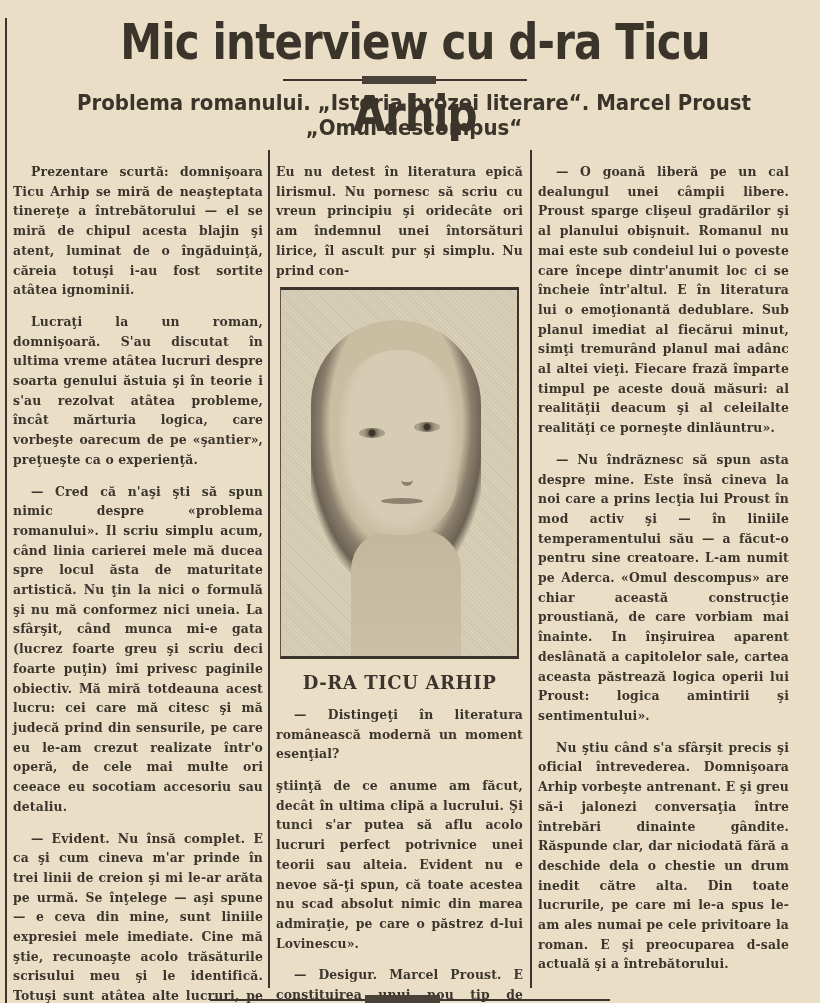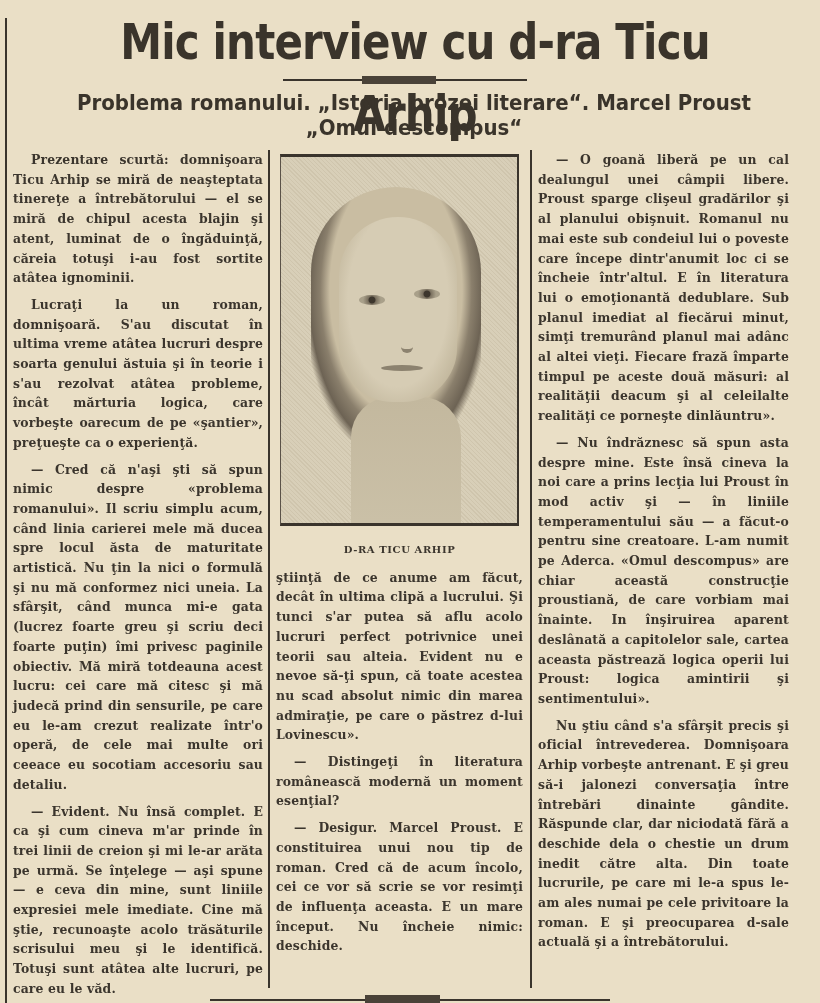--- a/index.html
+++ b/index.html
@@ -27,21 +27,21 @@
     font-size: 22px; line-height: 25px; color: #3a342b;
     transform: scaleX(0.9); transform-origin: center top;
   }
   .col {
     position: absolute; top: 150px;
     font-family: "DejaVu Serif", serif; font-weight: bold;
     font-size: 12.4px; line-height: 19.7px;
     text-align: justify; color: #3b352d;
     letter-spacing: 0.15px;
   }
-  .col p { margin: 0 0 7px 0; text-indent: 18px; }
+  .col p { margin: 12px 0 7px 0; text-indent: 18px; }
   .col-1 { left: 13px; width: 250px; }
   .col-2 { left: 276px; width: 247px; }
   .col-3 { left: 538px; width: 251px; }
   .vdiv { position: absolute; width: 2px; background: #3a342c; }
   .vdiv-1 { left: 268px; top: 150px; height: 838px; }
   .vdiv-2 { left: 530px; top: 150px; height: 838px; }
   .photo-frame {
     position: relative; margin: 4px 0 0 4px; width: 236px; height: 366px;
     border-top: 3px solid #3a342c; border-bottom: 3px solid #3a342c;
     border-left: 1px solid #5a5248; border-right: 2px solid #3a342c;
@@ -58,21 +58,21 @@
     border-radius: 60px 60px 55px 55px;
     background: radial-gradient(ellipse at 50% 45%, #d6ccb4 0 60%, #c4b99f 80%, #b0a58d 100%);
   }
   .eye { position: absolute; width: 26px; height: 10px; border-radius: 50%; background: radial-gradient(circle, #3d362d 0 3px, #7a705f 4px, #a9a08a 9px); }
   .eye-l { left: 78px; top: 138px; }
   .eye-r { left: 133px; top: 132px; }
   .nose { position: absolute; left: 120px; top: 150px; width: 12px; height: 42px; border-bottom: 4px solid #8c826f; border-radius: 0 0 8px 8px; }
   .mouth { position: absolute; left: 100px; top: 208px; width: 42px; height: 6px; border-radius: 50%; background: #8c826f; }
   .neck { position: absolute; left: 70px; top: 240px; width: 110px; height: 140px; background: linear-gradient(#c3b89e, #cbc1a8); border-radius: 40px 40px 0 0; }
   .caption {
-    text-align: center; margin: 14px 0 8px 0; font-size: 10px; letter-spacing: 0.6px;
+    text-align: center; margin: 14px 0 8px 0; font-size: 18px; letter-spacing: 0.6px;
     font-family: "DejaVu Serif", serif; font-weight: bold; text-indent: 0;
   }
   .bottom-rule { position: absolute; left: 210px; top: 999px; width: 400px; height: 2px; background: #3a342c; }
   .bottom-block { position: absolute; left: 365px; top: 995px; width: 75px; height: 8px; background: #4a4238; }
 </style>
 </head>
 <body>
 
 <div class="page">
   <div class="left-rule"></div>
@@ -91,32 +91,33 @@
 
   <div class="col col-1">
     <p>Prezentare scurtă: domnişoara Ticu Arhip se miră de neaşteptata tinereţe a întrebătorului — el se miră de chipul acesta blajin şi atent, luminat de o îngăduinţă, căreia totuşi i-au fost sortite atâtea ignominii.</p>
     <p>Lucraţi la un roman, domnişoară. S'au discutat în ultima vreme atâtea lucruri despre soarta genului ăstuia şi în teorie i s'au rezolvat atâtea probleme, încât mărturia logica, care vorbeşte oarecum de pe «şantier», preţueşte ca o experienţă.</p>
     <p>— Cred că n'aşi şti să spun nimic despre «problema romanului». Il scriu simplu acum, când linia carierei mele mă ducea spre locul ăsta de maturitate artistică. Nu ţin la nici o formulă şi nu mă conformez nici uneia. La sfârşit, când munca mi-e gata (lucrez foarte greu şi scriu deci foarte puţin) îmi privesc paginile obiectiv. Mă miră totdeauna acest lucru: cei care mă citesc şi mă judecă prind din sensurile, pe care eu le-am crezut realizate într'o operă, de cele mai multe ori ceeace eu socotiam accesoriu sau detaliu.</p>
     <p>— Evident. Nu însă complet. E ca şi cum cineva m'ar prinde în trei linii de creion şi mi le-ar arăta pe urmă. Se înţelege — aşi spune — e ceva din mine, sunt liniile expresiei mele imediate. Cine mă ştie, recunoaşte acolo trăsăturile scrisului meu şi le identifică. Totuşi sunt atâtea alte lucruri, pe care eu le văd.</p>
 
   </div>
 
   <div class="col col-2">
+    <p style="text-indent:0">Eu nu detest în literatura epică lirismul. Nu pornesc să scriu cu vreun principiu şi oridecâte ori am îndemnul unei întorsături lirice, îl ascult pur şi simplu. Nu prind con-</p>
     <div class="photo-frame">
       <div class="portrait-hair"></div>
       <div class="neck"></div>
       <div class="portrait-face"></div>
       <div class="eye eye-l"></div>
       <div class="eye eye-r"></div>
       <div class="nose"></div>
       <div class="mouth"></div>
     </div>
     <div class="caption">D-RA TICU ARHIP</div>
+    <p>— Distingeţi în literatura românească modernă un moment esenţial?</p>
     <p style="text-indent:0">ştiinţă de ce anume am făcut, decât în ultima clipă a lucrului. Şi tunci s'ar putea să aflu acolo lucruri perfect potrivnice unei teorii sau alteia. Evident nu e nevoe să-ţi spun, că toate acestea nu scad absolut nimic din marea admiraţie, pe care o păstrez d-lui Lovinescu».</p>
-    <p>— Distingeţi în literatura românească modernă un moment esenţial?</p>
     <p>— Desigur. Marcel Proust. E constituirea unui nou tip de roman. Cred că de acum încolo, cei ce vor să scrie se vor resimţi de influenţa aceasta. E un mare început. Nu încheie nimic: deschide.</p>
 
   </div>
 
   <div class="col col-3">
     <p>— O goană liberă pe un cal dealungul unei câmpii libere. Proust sparge clişeul gradărilor şi al planului obişnuit. Romanul nu mai este sub condeiul lui o poveste care începe dintr'anumit loc ci se încheie într'altul. E în literatura lui o emoţionantă dedublare. Sub planul imediat al fiecărui minut, simţi tremurând planul mai adânc al altei vieţi. Fiecare frază împarte timpul pe aceste două măsuri: al realităţii deacum şi al celeilalte realităţi ce porneşte dinlăuntru».</p>
     <p>— Nu îndrăznesc să spun asta despre mine. Este însă cineva la noi care a prins lecţia lui Proust în mod activ şi — în liniile temperamentului său — a făcut-o pentru sine creatoare. L-am numit pe Aderca. «Omul descompus» are chiar această construcţie proustiană, de care vorbiam mai înainte. In înşiruirea aparent deslânată a capitolelor sale, cartea aceasta păstrează logica operii lui Proust: logica amintirii şi sentimentului».</p>
     <p>Nu ştiu când s'a sfârşit precis şi oficial întrevederea. Domnişoara Arhip vorbeşte antrenant. E şi greu să-i jalonezi conversaţia între întrebări dinainte gândite. Răspunde clar, dar niciodată fără a deschide dela o chestie un drum inedit către alta. Din toate lucrurile, pe care mi le-a spus le-am ales numai pe cele privitoare la roman. E şi preocuparea d-sale actuală şi a întrebătorului.</p>
 
   </div>

